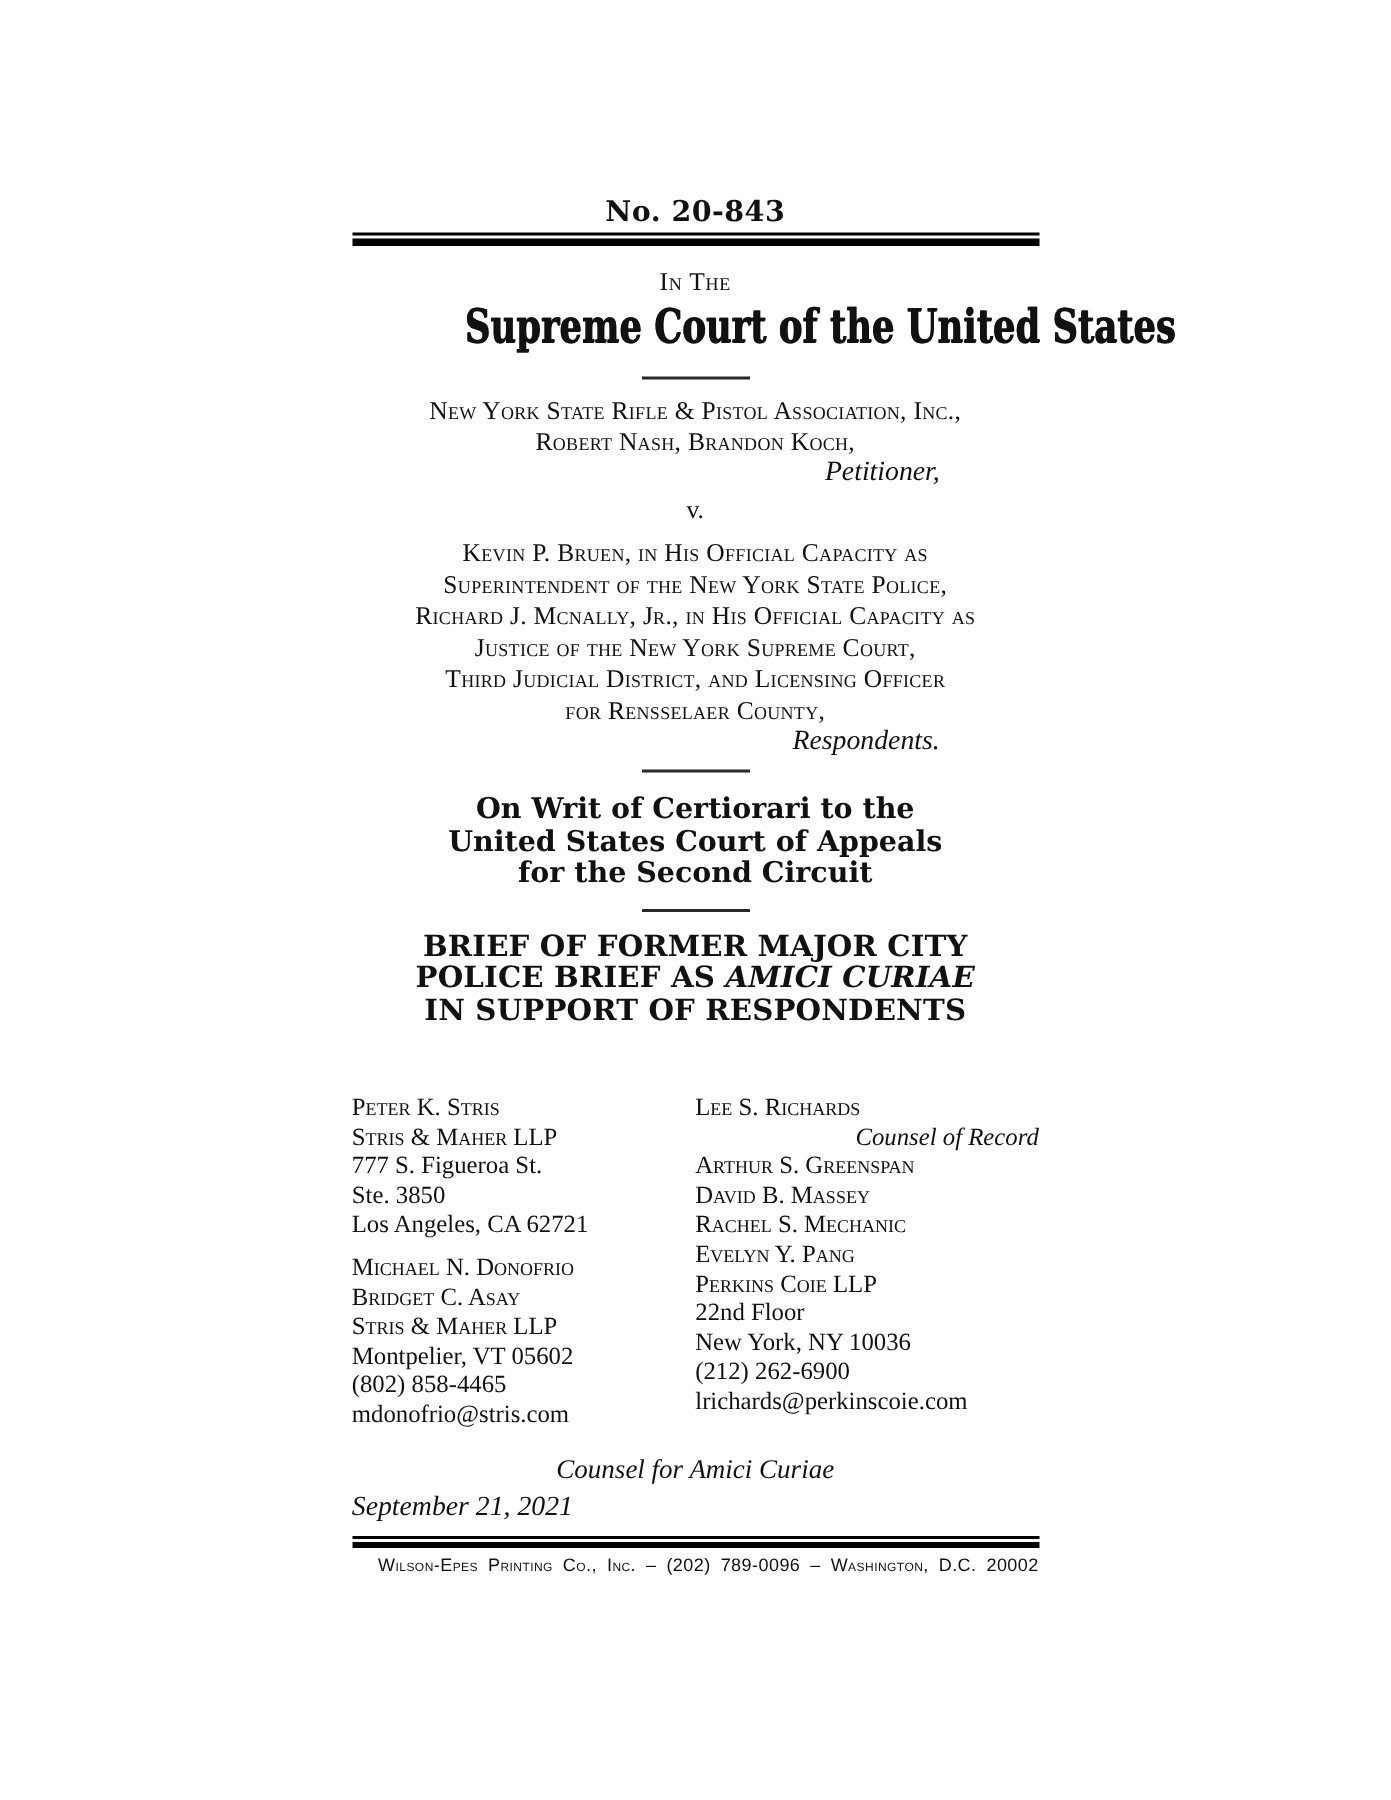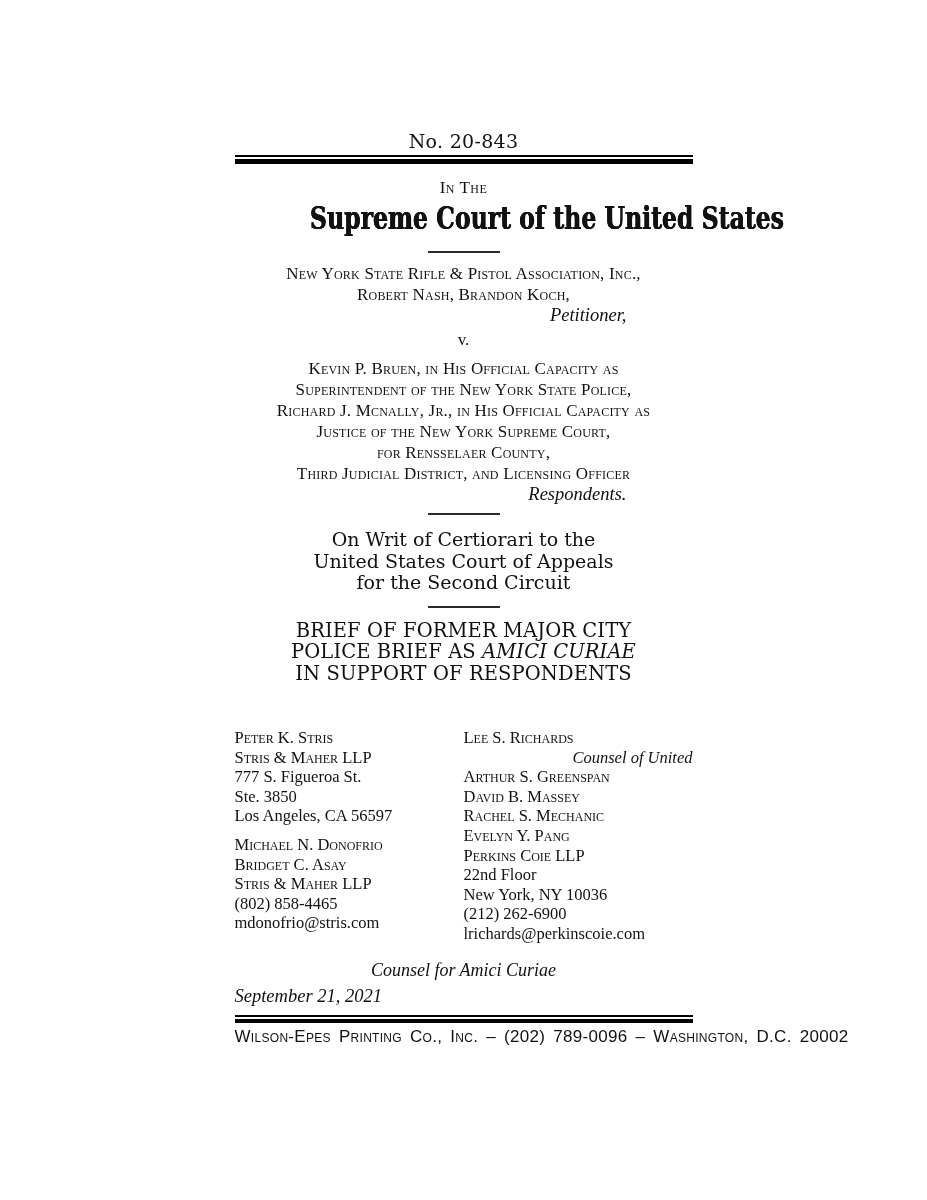--- a/index.html
+++ b/index.html
@@ -11,21 +11,21 @@
     color: #111111;
     font-family: "Liberation Serif", serif;
     overflow: hidden;
     margin: 0 auto;
   }
   .content {
     width: 458px;
     margin: 0 auto;
     padding-top: 130px;
   }
-  .bold-serif { font-family: "DejaVu Serif", serif; font-weight: 400; }
+  .bold-serif { font-family: "DejaVu Serif", serif; font-weight: 700; }
   .sc { font-variant: small-caps; }
   .ital { font-style: italic; text-align: right; }
 
   .docket {
     text-align: center;
     font-size: 19px;
     line-height: 22px;
     letter-spacing: 0.3px;
   }
   .double-rule {
@@ -127,24 +127,24 @@
   }
   .date {
     margin-top: 6px;
     text-align: left;
     font-size: 18.5px;
     line-height: 21px;
     font-style: italic;
   }
   .printer {
     margin-top: 4px;
-    text-align: left;
+    text-align: right;
     font-family: "Liberation Sans", sans-serif;
     font-variant: small-caps;
-    font-size: 17px;
+    font-size: 12px;
     letter-spacing: 0.3px;
     word-spacing: 3px;
     white-space: nowrap;
   }
 </style>
 </head>
 <body>
 
 <div class="page">
   <div class="content">
@@ -161,22 +161,22 @@
     <div>
       <div class="cap-line sc wide">New York State Rifle &amp; Pistol Association, Inc.,</div>
       <div class="cap-line sc">Robert Nash, Brandon Koch,</div>
       <div class="designation">Petitioner,</div>
       <div class="versus">v.</div>
       <div class="resp-block">
         <div class="cap-line sc">Kevin P. Bruen, in His Official Capacity as</div>
         <div class="cap-line sc">Superintendent of the New York State Police,</div>
         <div class="cap-line sc wide">Richard J. Mcnally, Jr., in His Official Capacity as</div>
         <div class="cap-line sc">Justice of the New York Supreme Court,</div>
+        <div class="cap-line sc">Third Judicial District, and Licensing Officer</div>
         <div class="cap-line sc">for Rensselaer County,</div>
-        <div class="cap-line sc">Third Judicial District, and Licensing Officer</div>
       </div>
       <div class="designation">Respondents.</div>
     </div>
 
     <div class="divider d2"></div>
 
     <div class="writ bold-serif">
       <div>On Writ of Certiorari to the</div>
       <div>United States Court of Appeals</div>
       <div>for the Second Circuit</div>
@@ -189,32 +189,33 @@
       <div><span>POLICE BRIEF AS</span> <span class="ital">AMICI CURIAE</span></div>
       <div>IN SUPPORT OF RESPONDENTS</div>
     </div>
 
     <div class="counsel">
       <div class="col left">
         <div class="cl sc">Peter K. Stris</div>
         <div class="cl sc">Stris &amp; Maher LLP</div>
         <div class="cl">777 S. Figueroa St.</div>
         <div class="cl">Ste. 3850</div>
-        <div class="cl">Los Angeles, CA 56597</div>
+        <div class="cl">Los Angeles, CA 62721</div>
         <div class="group2">
           <div class="cl sc">Michael N. Donofrio</div>
           <div class="cl sc">Bridget C. Asay</div>
           <div class="cl sc">Stris &amp; Maher LLP</div>
+          <div class="cl">Montpelier, VT 05602</div>
           <div class="cl">(802) 858-4465</div>
           <div class="cl">mdonofrio@stris.com</div>
         </div>
       </div>
       <div class="col right">
         <div class="cl sc">Lee S. Richards</div>
-        <div class="cl ital indent">Counsel of United</div>
+        <div class="cl ital indent">Counsel of Record</div>
         <div class="cl sc">Arthur S. Greenspan</div>
         <div class="cl sc">David B. Massey</div>
         <div class="cl sc">Rachel S. Mechanic</div>
         <div class="cl sc">Evelyn Y. Pang</div>
         <div class="cl sc">Perkins Coie LLP</div>
         <div class="cl">22nd Floor</div>
         <div class="cl">New York, NY 10036</div>
         <div class="cl">(212) 262-6900</div>
         <div class="cl">lrichards@perkinscoie.com</div>
       </div>

